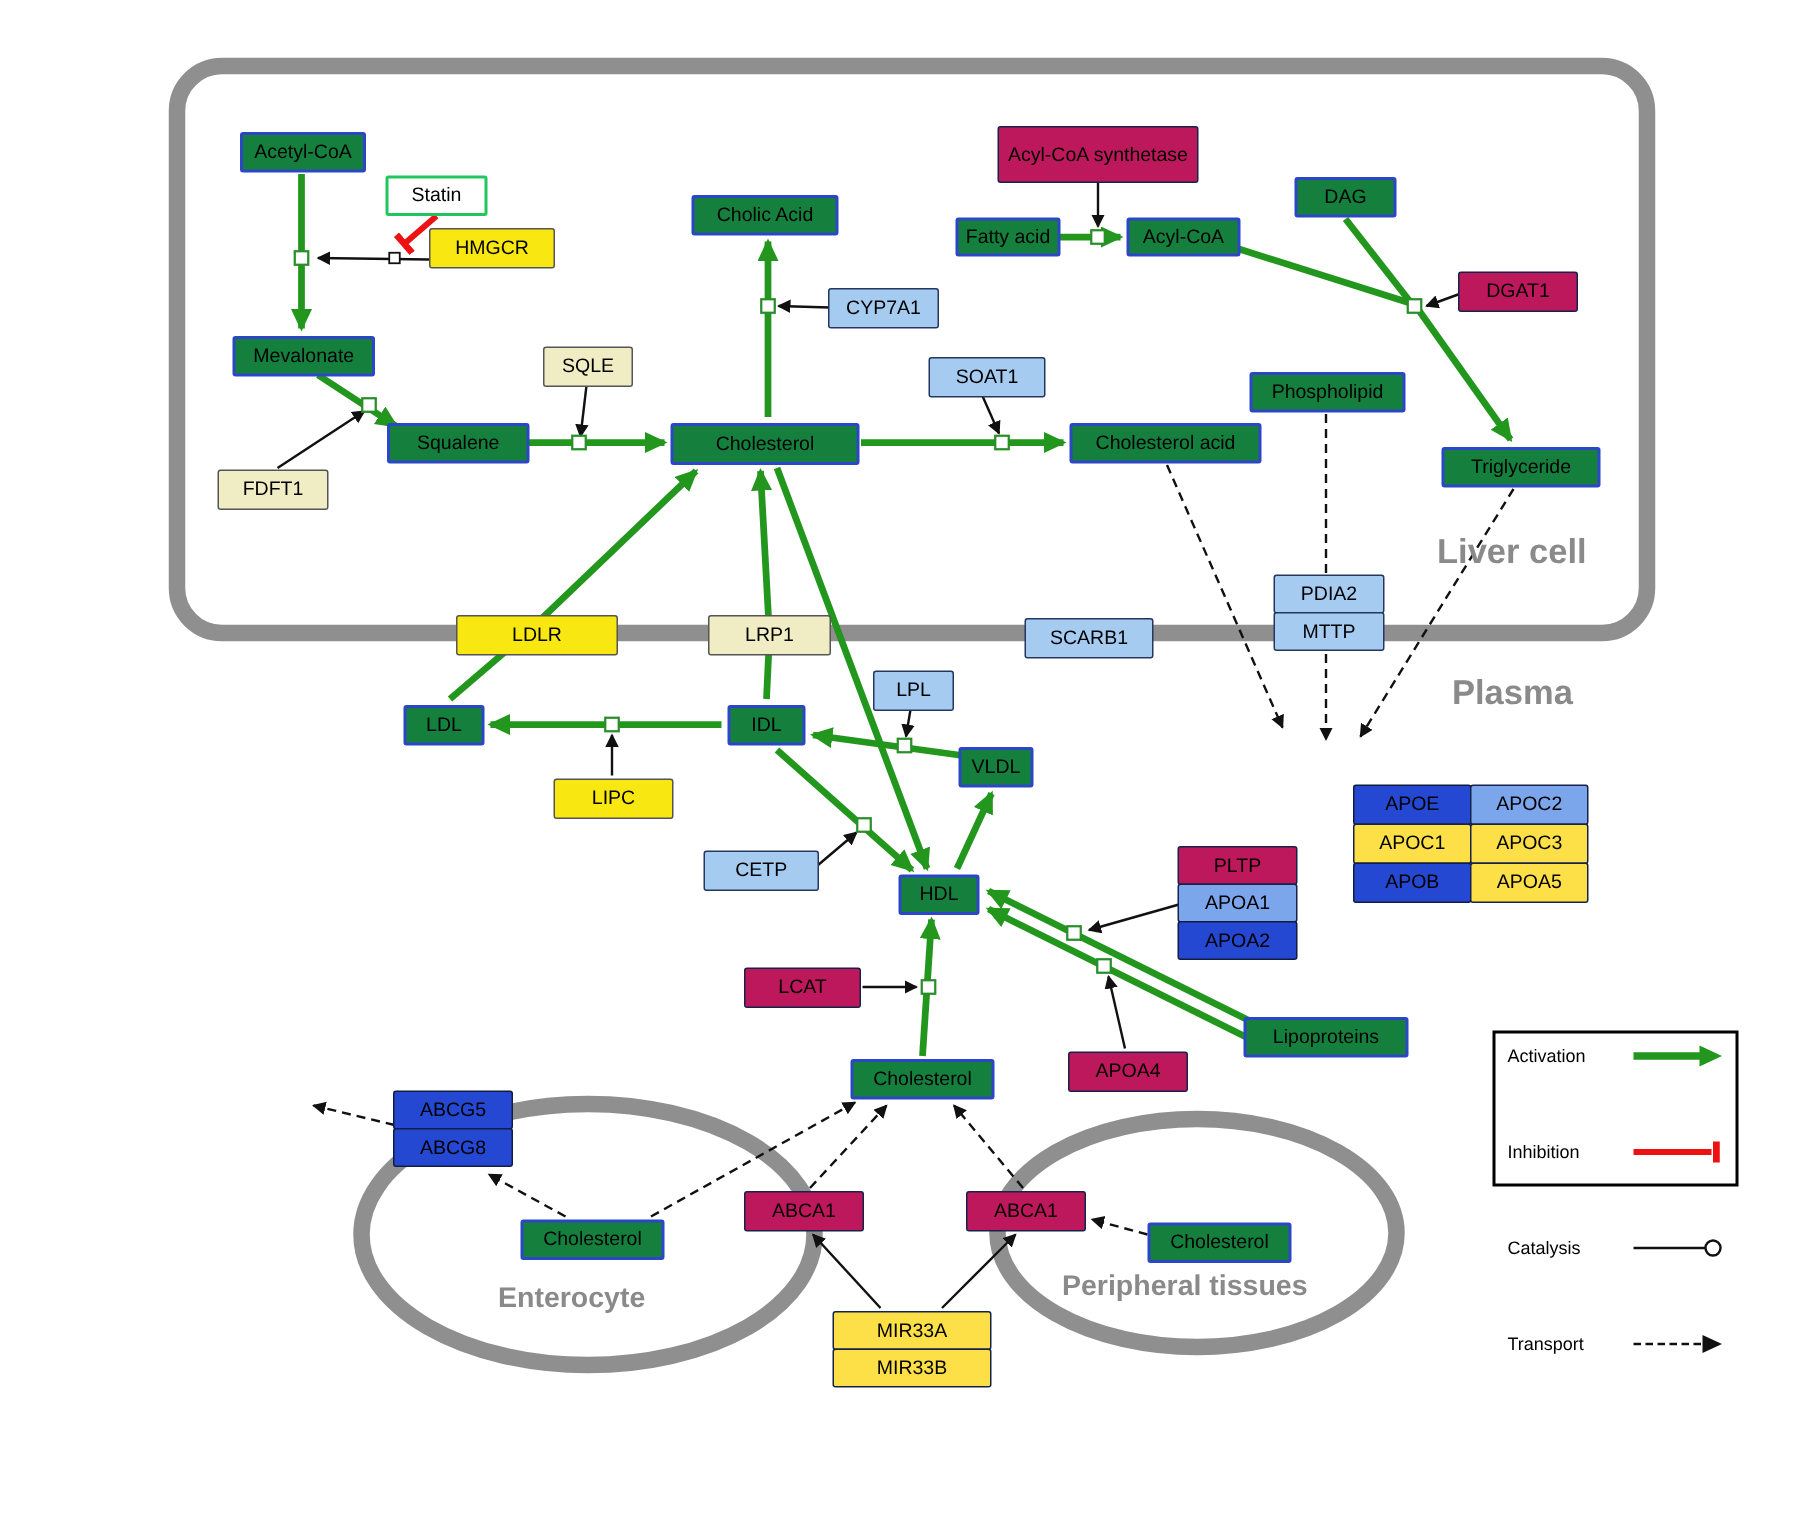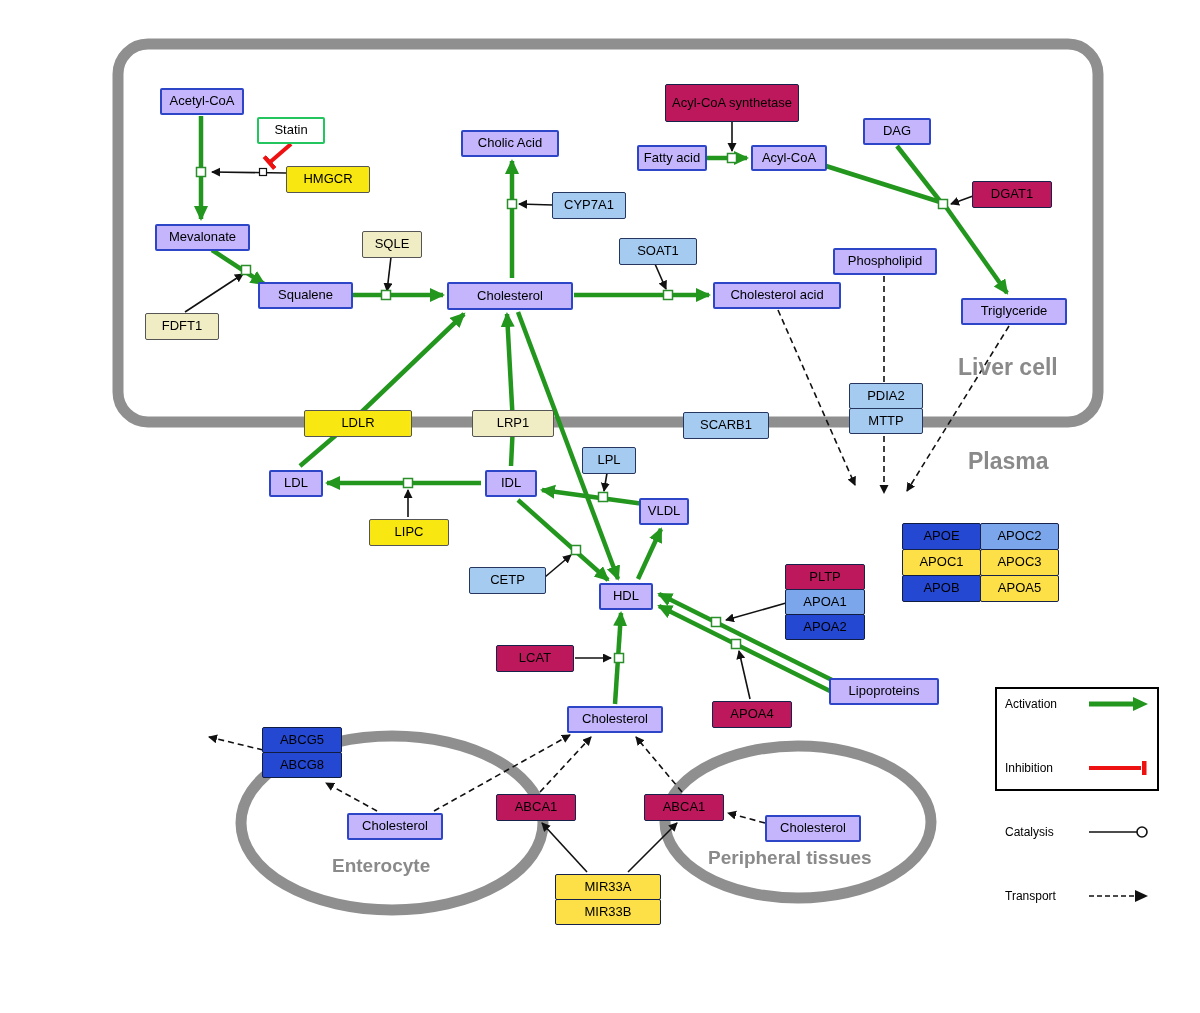--- a/index.html
+++ b/index.html
@@ -2,21 +2,21 @@
 <html><head>
 <meta charset="utf-8">
 <style>
   html,body{margin:0;padding:0;background:#fff;}
   #stage{position:relative;width:1200px;height:1013px;background:#fff;overflow:hidden;
          font-family:"Liberation Sans", sans-serif;}
   #edges{position:absolute;left:0;top:0;z-index:1;}
   .node{position:absolute;z-index:2;display:flex;align-items:center;justify-content:center;
         box-sizing:border-box;font-size:13px;color:#000;text-align:center;line-height:1.1;
         background:#fff;border-radius:2px;}
-  .n-white{background:#c4b5fd;border:2px solid #2d46c8;}
+  .n-white{background:#15803d;border:2px solid #2d46c8;}
   .n-red{background:#ffffff;border:2px solid #22c55e;}
   .n-yellow{background:#f8e711;border:1px solid #555;}
   .n-paleyellow{background:#f0ecc4;border:1px solid #555;}
   .n-lightblue{background:#a5cbf0;border:1px solid #26365e;}
   .n-blue-a{background:#be185d;border:1px solid #16224a;}
   .n-blue-b{background:#7ba6ec;border:1px solid #16224a;}
   .n-blue-c{background:#fde047;border:1px solid #16224a;}
   .n-blue-d{background:#2448d2;border:1px solid #101c40;}
   .comp-label{position:absolute;z-index:2;font-weight:bold;color:#8a8a8a;}
   .lg{font-size:23px;}
@@ -120,21 +120,21 @@
       <rect x="571.5" y="545.5" width="9" height="9"></rect>
       <rect x="614.5" y="653.5" width="9" height="9"></rect>
       <rect x="711.5" y="617.5" width="9" height="9"></rect>
       <rect x="731.5" y="639.5" width="9" height="9"></rect>
       <rect x="259.5" y="168.5" width="7" height="7" stroke="#111" stroke-width="1.2"></rect>
     </g>
   </svg>
 
   <div class="node n-white" style="left:160px;top:88px;width:84px;height:27px">Acetyl-CoA</div>
   <div class="node n-red" style="left:257px;top:117px;width:68px;height:27px">Statin</div>
-  <div class="node n-yellow" style="left:286px;top:166px;width:84px;height:27px">HMGCR</div>
+  <div class="node n-yellow" style="left:286px;top:152px;width:84px;height:27px">HMGCR</div>
   <div class="node n-white" style="left:155px;top:224px;width:95px;height:27px">Mevalonate</div>
   <div class="node n-paleyellow" style="left:145px;top:313px;width:74px;height:27px">FDFT1</div>
   <div class="node n-white" style="left:258px;top:282px;width:95px;height:27px">Squalene</div>
   <div class="node n-paleyellow" style="left:362px;top:231px;width:60px;height:27px">SQLE</div>
   <div class="node n-white" style="left:447px;top:282px;width:126px;height:28px">Cholesterol</div>
   <div class="node n-white" style="left:461px;top:130px;width:98px;height:27px">Cholic Acid</div>
   <div class="node n-lightblue" style="left:552px;top:192px;width:74px;height:27px">CYP7A1</div>
   <div class="node n-lightblue" style="left:619px;top:238px;width:78px;height:27px">SOAT1</div>
   <div class="node n-white" style="left:713px;top:282px;width:128px;height:27px">Cholesterol acid</div>
   <div class="node n-blue-a" style="left:665px;top:84px;width:134px;height:38px">Acyl-CoA synthetase</div>

